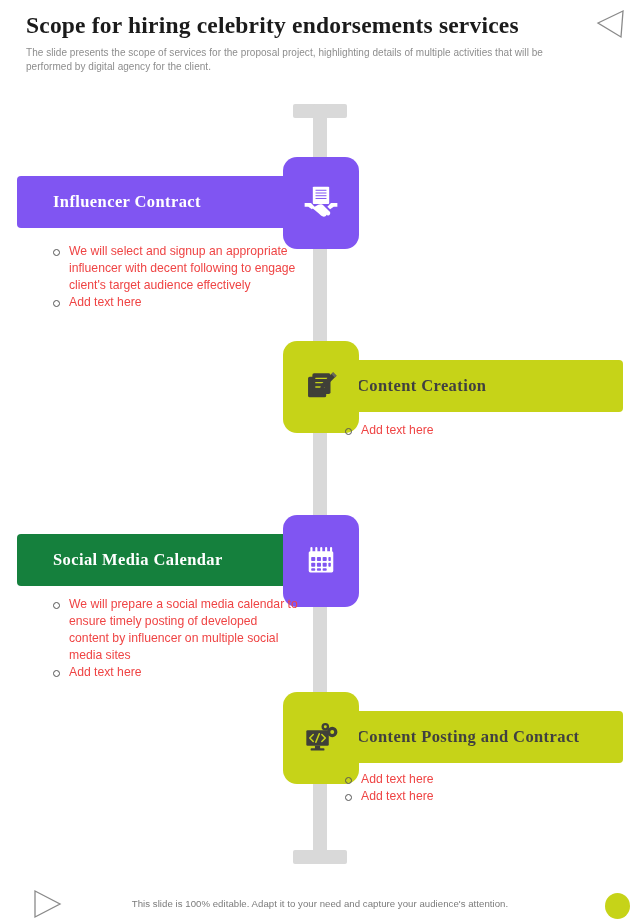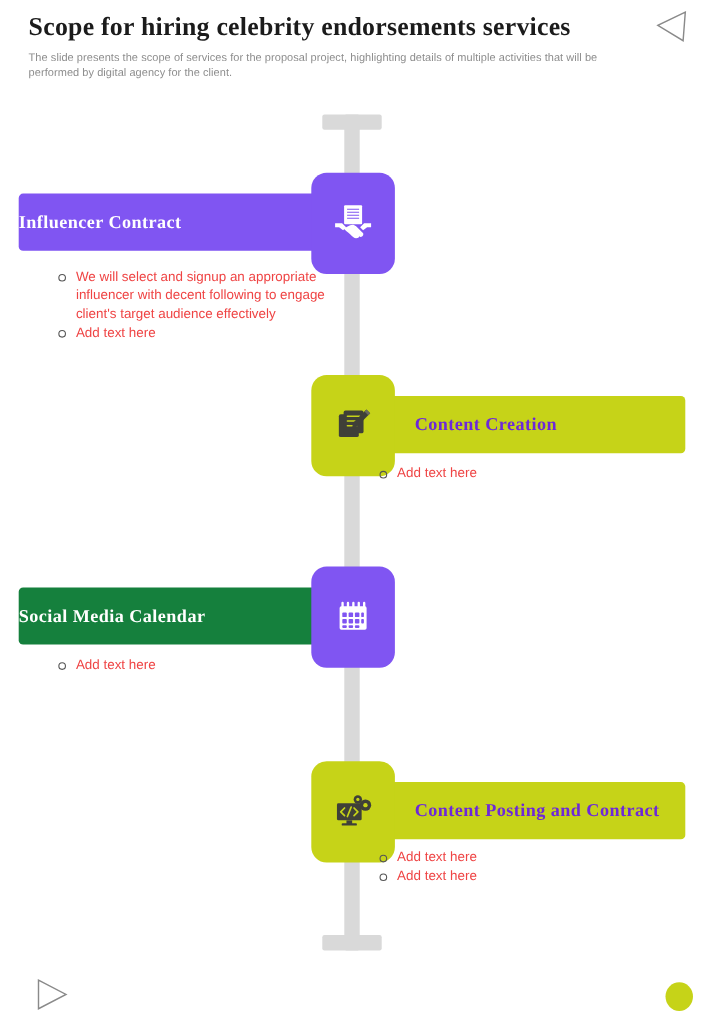--- a/index.html
+++ b/index.html
@@ -48,22 +48,22 @@
     display: flex; align-items: center;
     border-radius: 4px;
   }
   .bar-label {
     font-family: "Liberation Serif", serif;
     font-weight: bold; font-size: 16.5px; letter-spacing: .4px;
     white-space: nowrap;
   }
   .bar.left  { left: 17px;  right: auto; width: 290px; border-radius: 4px 0 0 4px; }
   .bar.right { left: 333px; width: 290px; border-radius: 0 4px 4px 0; justify-content: flex-start; }
-  .bar.left .bar-label  { color: #ffffff; }
-  .bar.right .bar-label { margin-left: 44px; color: #6d28d9; text-align: center; }
+  .bar.left .bar-label  { margin-left: 36px; color: #ffffff; }
+  .bar.right .bar-label { margin-left: 24px; color: #404040; text-align: center; }
 
   .icon-box {
     position: absolute; width: 76px; height: 92px;
     border-radius: 14px;
     display: flex; align-items: center; justify-content: center;
     left: 283px;
   }
   .icon-box svg { display: block; }
 
   .bullets { position: absolute; }
@@ -177,20 +177,21 @@
             <rect x="17" y="24" width="5" height="5" rx="1"></rect>
           <rect x="24" y="24" width="5" height="5" rx="1"></rect>
             <rect x="31" y="24" width="3" height="5" rx="1"></rect>
           <rect x="10" y="31" width="5" height="3" rx="1"></rect>
             <rect x="17" y="31" width="5" height="3" rx="1"></rect>
           <rect x="24" y="31" width="5" height="3" rx="1"></rect>
         </g>
       </svg>
     </div>
     <div class="bullets left" style="top:596px">
+      <div class="bullet-item">We will prepare a social media calendar to ensure timely posting of developed content by influencer on multiple social media sites</div>
       <div class="bullet-item">Add text here</div>
     </div>
   </div>
 
   <div class="row" style="top:0">
     <div class="bar right" style="top:711px;background:#c6d318;width:290px">
       <span class="bar-label">Content Posting and Contract</span>
     </div>
     <div class="icon-box" style="top:692px;background:#c6d318">
       <svg viewBox="0 0 44 44" width="38" height="38">
@@ -216,15 +217,16 @@
       <div class="bullet-item">Add text here</div>
       <div class="bullet-item">Add text here</div>
     </div>
   </div>
 
   <div class="corner-tri-bl">
     <svg viewBox="0 0 36 32" width="36" height="32">
       <path d="M5 3 L30 16 L5 29 Z" fill="none" stroke="#8a8a8a" stroke-width="1.3"></path>
     </svg>
   </div>
+  <div class="footer-note">This slide is 100% editable. Adapt it to your need and capture your audience's attention.</div>
   <div class="footer-dot" style="background:#c6d318"></div>
 
 </div>
 
 </body></html>

